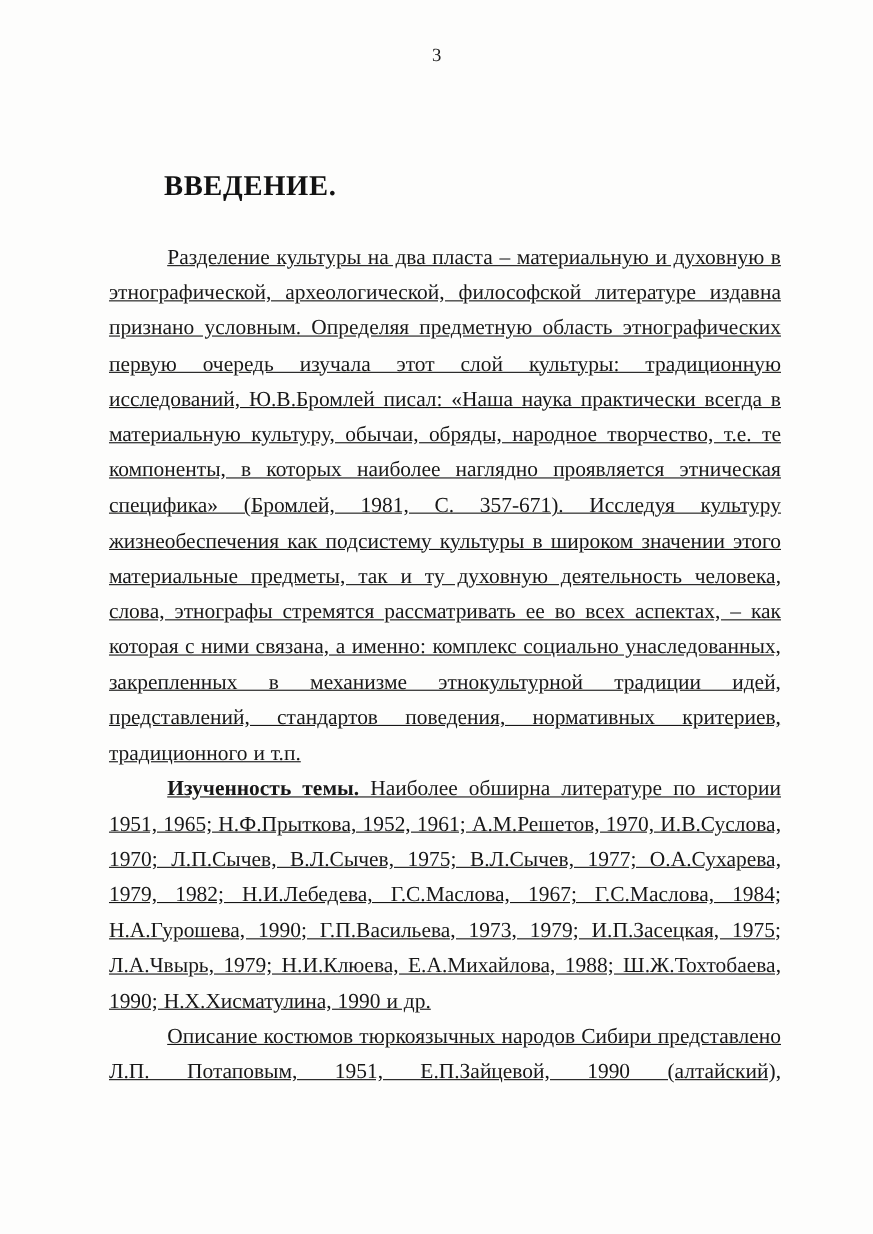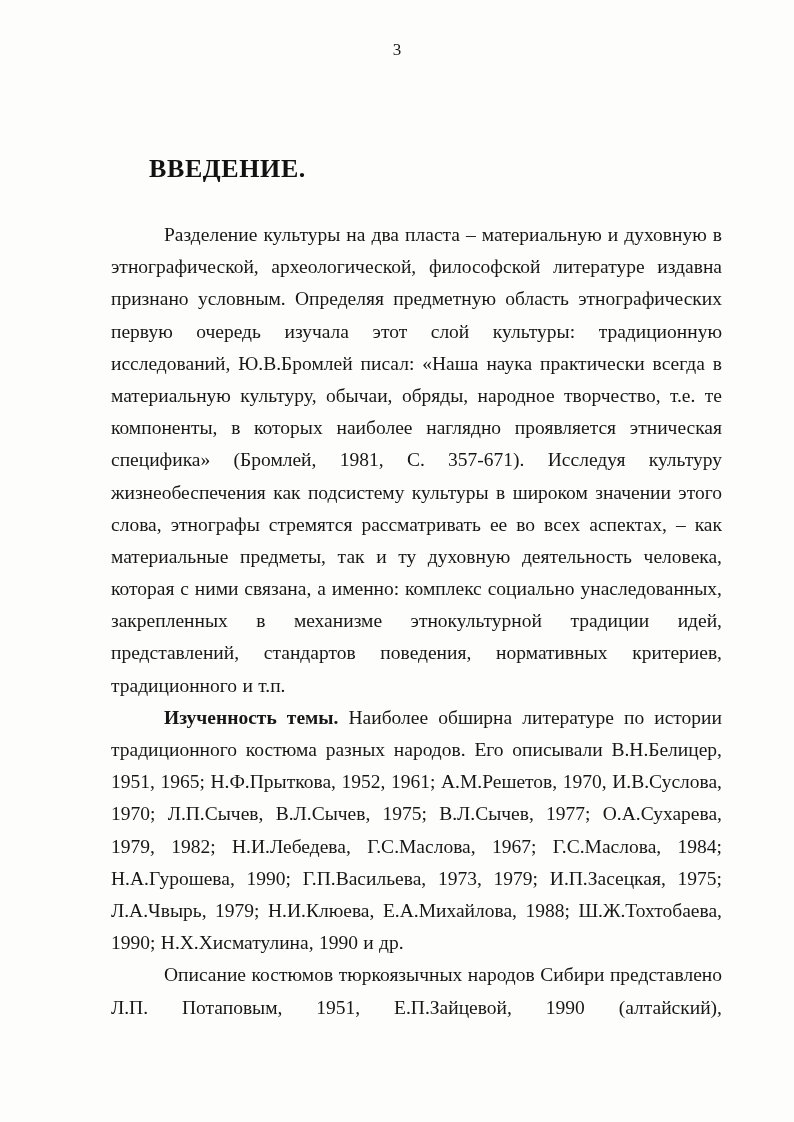--- a/index.html
+++ b/index.html
@@ -32,22 +32,23 @@
     left: 149px;
     margin: 0;
     font-size: 26px;
     font-weight: bold;
     letter-spacing: 0.6px;
     color: #121212;
   }
   .textblock {
     position: absolute;
     top: 219px;
-    left: 111px;
+    left: 99px;
     width: 611px;
+    text-decoration: underline;
   }
   .line {
     height: 32.2px;
     line-height: 32.2px;
     font-size: 19.5px;
     text-align: justify;
     text-align-last: justify;
     white-space: nowrap;
     overflow: hidden;
     word-spacing: 0.5px;
@@ -78,33 +79,32 @@
     <div>
       <div class="line indent">Разделение культуры на два пласта – материальную и духовную в</div>
       <div class="line">этнографической, археологической, философской литературе издавна</div>
       <div class="line">признано условным. Определяя предметную область этнографических</div>
       <div class="line">первую очередь изучала этот слой культуры: традиционную</div>
       <div class="line">исследований, Ю.В.Бромлей писал: «Наша наука практически всегда в</div>
       <div class="line">материальную культуру, обычаи, обряды, народное творчество, т.е. те</div>
       <div class="line">компоненты, в которых наиболее наглядно проявляется этническая</div>
       <div class="line">специфика» (Бромлей, 1981, С. 357-671). Исследуя культуру</div>
       <div class="line">жизнеобеспечения как подсистему культуры в широком значении этого</div>
+      <div class="line">материальные предметы, так и ту духовную деятельность человека,</div>
       <div class="line">слова, этнографы стремятся рассматривать ее во всех аспектах, – как</div>
-      <div class="line">материальные предметы, так и ту духовную деятельность человека,</div>
       <div class="line">которая с ними связана, а именно: комплекс социально унаследованных,</div>
       <div class="line">закрепленных в механизме этнокультурной традиции идей,</div>
       <div class="line">представлений, стандартов поведения, нормативных критериев,</div>
       <div class="line end">традиционного и т.п.</div>
     </div>
 
     <div>
       <div class="line indent">
         <span class="lead">Изученность темы.</span><span> Наиболее обширна литературе по истории</span>
       </div>
-      <div class="line">традиционного костюма разных народов. Его описывали В.Н.Белицер,</div>
       <div class="line">1951, 1965; Н.Ф.Прыткова, 1952, 1961; А.М.Решетов, 1970, И.В.Суслова,</div>
       <div class="line">1970; Л.П.Сычев, В.Л.Сычев, 1975; В.Л.Сычев, 1977; О.А.Сухарева,</div>
       <div class="line">1979, 1982; Н.И.Лебедева, Г.С.Маслова, 1967; Г.С.Маслова, 1984;</div>
       <div class="line">Н.А.Гурошева, 1990; Г.П.Васильева, 1973, 1979; И.П.Засецкая, 1975;</div>
       <div class="line">Л.А.Чвырь, 1979; Н.И.Клюева, Е.А.Михайлова, 1988; Ш.Ж.Тохтобаева,</div>
       <div class="line end">1990; Н.Х.Хисматулина, 1990 и др.</div>
     </div>
 
     <div>
       <div class="line indent">Описание костюмов тюркоязычных народов Сибири представлено</div>

